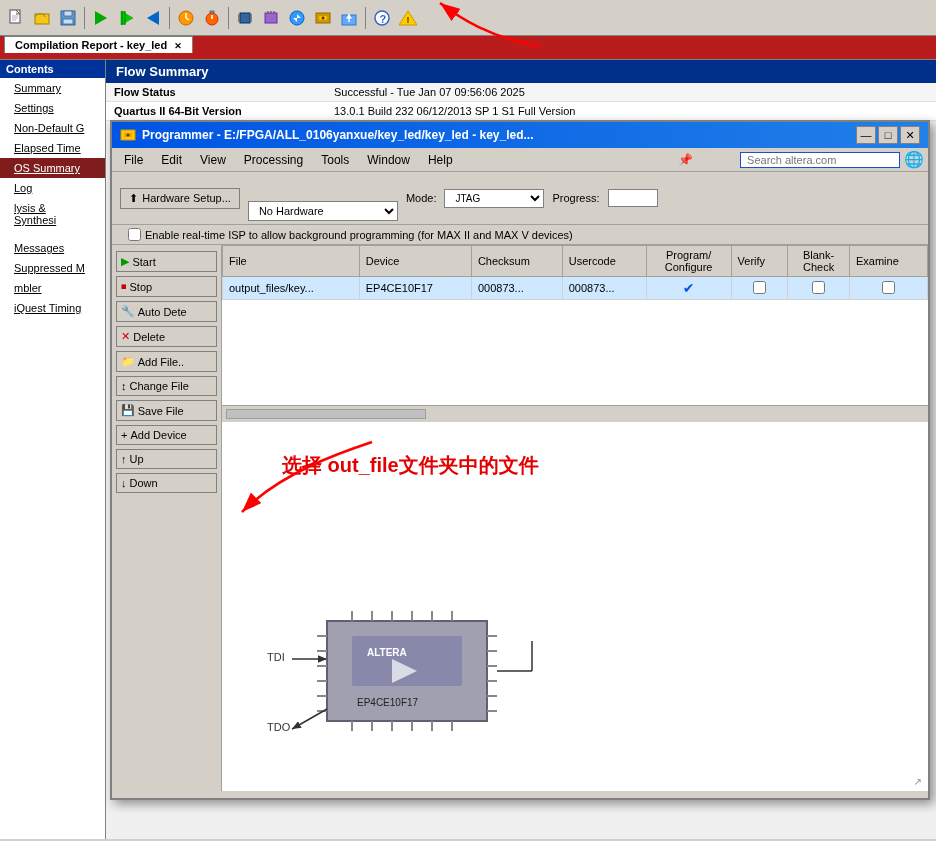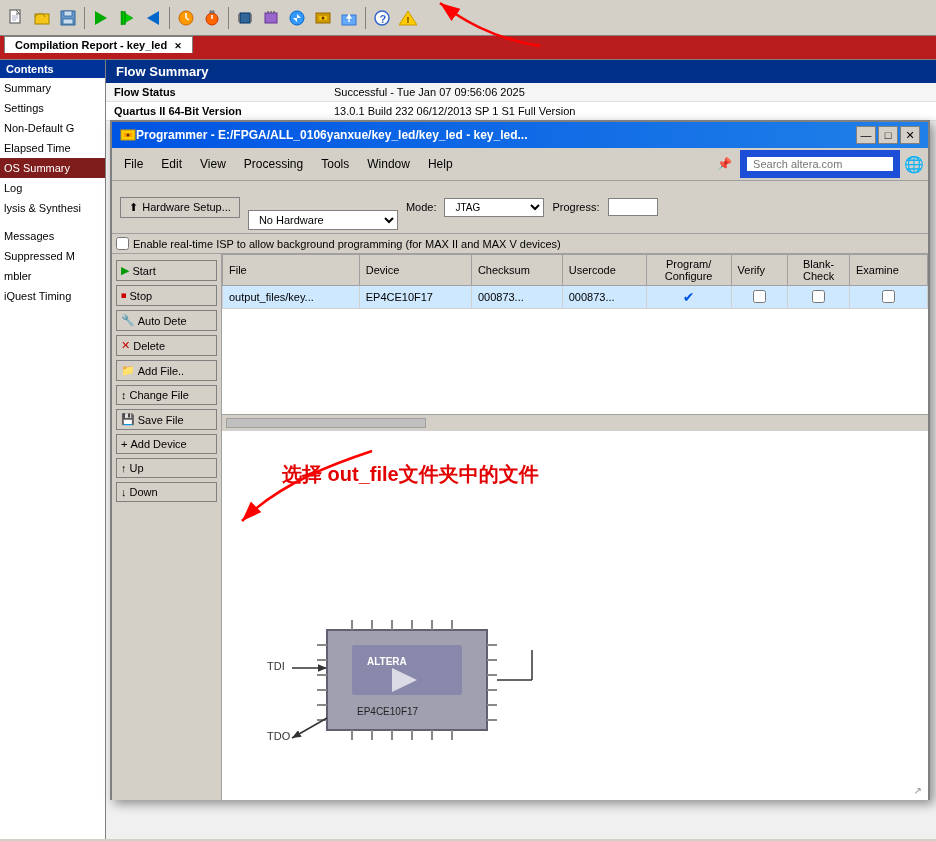--- a/index.html
+++ b/index.html
@@ -15,21 +15,21 @@
     .tab-bar { background: #b91c1c; border-bottom: 1px solid #808080; display: flex; align-items: flex-start; padding-left: 4px; height: 24px; }
     .tab { padding: 2px 10px; border: 1px solid #808080; border-bottom: none; background: #c0bdb5; cursor: pointer; font-size: 11px; margin-right: 2px; }
     .tab.active { background: #ffffff; font-weight: bold; }
     .tab-close { font-size: 9px; margin-left: 4px; cursor: pointer; }
 
     
     .main-layout { display: flex; height: calc(841px - 62px); }
 
     
     .sidebar { width: 106px; background: #ffffff; border-right: 1px solid #808080; overflow-y: auto; flex-shrink: 0; }
-    .sidebar-section { padding: 4px 4px; font-size: 11px; cursor: pointer; }
+    .sidebar-section { padding: 4px 14px; font-size: 11px; cursor: pointer; text-decoration: underline; }
     .sidebar-section.selected { background: #7f1d1d; color: white; }
 
     
     .content-area { flex: 1; background: #f0f0f0; overflow: auto; padding: 0; }
 
     
     .flow-summary-header { background: #003087; color: white; padding: 4px 10px; font-weight: bold; font-size: 13px; }
     .flow-table { width: 100%; border-collapse: collapse; background: white; }
     .flow-table tr:nth-child(odd) { background: #f5f5f5; }
     .flow-table td { padding: 3px 8px; border-bottom: 1px solid #e0e0e0; font-size: 11px; }
@@ -50,21 +50,21 @@
     .dialog-titlebar {
       background: linear-gradient(to right, #0054e3, #2080e8);
       color: white;
       padding: 4px 8px;
       display: flex;
       align-items: center;
       justify-content: space-between;
       font-size: 12px;
       font-weight: bold;
     }
-    .dialog-title-left { display: flex; align-items: center; }
+    .dialog-title-left { display: flex; align-items: center; gap: 6px; }
     .dialog-title-icon { width: 16px; height: 16px; }
     .dialog-controls { display: flex; gap: 2px; }
     .dialog-ctrl-btn {
       width: 20px; height: 18px;
       background: #d4d0c8;
       border: 1px solid #808080;
       color: black;
       font-size: 11px;
       cursor: pointer;
       display: flex; align-items: center; justify-content: center;
@@ -75,25 +75,26 @@
       background: #d4d0c8;
       border-bottom: 1px solid #a0a0a0;
       padding: 2px 4px;
       display: flex;
       gap: 2px;
       align-items: center;
     }
     .menu-item { padding: 2px 8px; cursor: pointer; font-size: 12px; }
     .menu-sep { flex: 1; }
     .search-box {
-      border: 7px solid #1d4ed8;
+      border: 1px solid #1d4ed8;
       background: white;
       padding: 1px 6px;
       font-size: 11px;
       width: 160px;
+      margin-left: 39px;
     }
 
     
     .dialog-toolbar {
       background: #d4d0c8;
       border-bottom: 1px solid #a0a0a0;
       padding: 3px 8px;
       display: flex;
       align-items: center;
       gap: 8px;
@@ -125,21 +126,21 @@
     .progress-label { font-size: 11px; }
     .progress-box {
       border: 1px solid #808080;
       background: white;
       width: 50px; height: 18px;
     }
 
     
     .enable-row {
       background: #d4d0c8;
-      padding: 3px 4px;
+      padding: 3px 16px;
       font-size: 11px;
       border-bottom: 1px solid #a0a0a0;
       display: flex;
       align-items: center;
       gap: 4px;
     }
 
     
     .dialog-inner { display: flex; height: calc(100% - 130px); }
 

